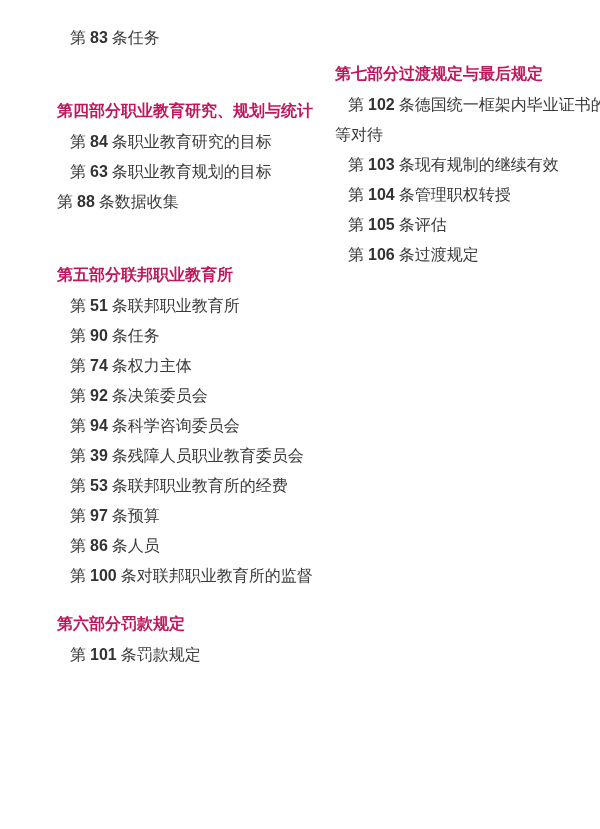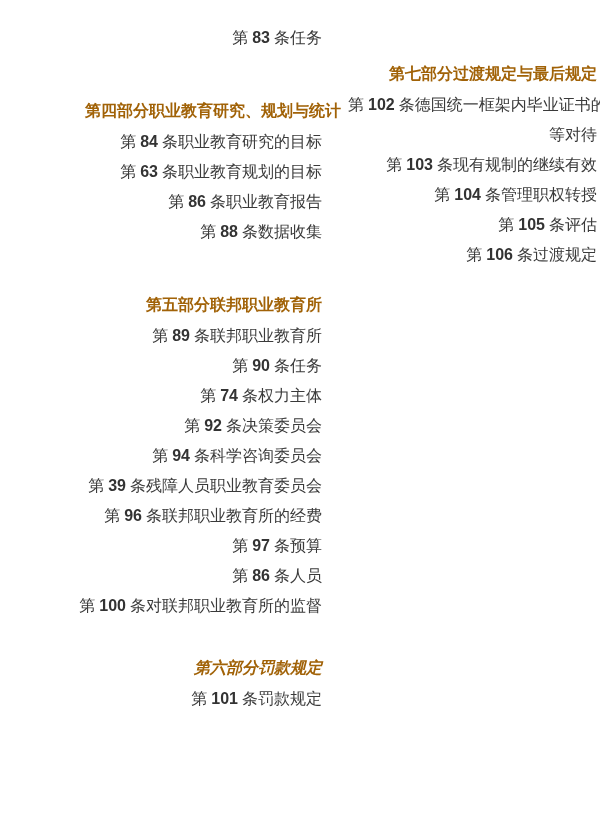--- a/index.html
+++ b/index.html
@@ -27,100 +27,96 @@
     width: 265px;
   }
   .col-right {
     left: 335px;
     top: 58px;
     width: 262px;
   }
   .block {
     margin: 0;
     padding: 0;
-    text-align: right;
   }
   .line {
     height: 30px;
     line-height: 30px;
     white-space: nowrap;
   }
   .line.indent {
     padding-left: 13px;
   }
   .heading .line {
     font-family: "Liberation Sans", "DejaVu Sans", sans-serif;
     font-weight: 700;
-    color: #a16207;
+    color: #be185d;
     height: 32px;
     line-height: 32px;
   }
   .entry .line strong {
     font-family: "Liberation Sans", "DejaVu Sans", sans-serif;
     font-weight: 700;
     color: #333333;
   }
 </style>
 </head>
 <body>
 
 <div class="page" style="background: rgb(255, 255, 255); color: rgb(58, 58, 58);">
   <div class="column col-left">
       <div class="block entry">
         <div class="line indent">第 <strong>83</strong> 条任务</div>
       </div>
-      <div class="block heading" style="margin-top: 42px; margin-left: 28px;">
+      <div class="block heading" style="margin-top: 42px;">
         <div class="line">第四部分职业教育研究、规划与统计</div>
       </div>
       <div class="block entry">
         <div class="line indent">第 <strong>84</strong> 条职业教育研究的目标</div>
       </div>
       <div class="block entry">
         <div class="line indent">第 <strong>63</strong> 条职业教育规划的目标</div>
       </div>
       <div class="block entry">
-        <div class="line indent">第 <strong>86</strong> 条职业教育报告</div>
-      </div>
-      <div class="block entry">
         <div class="line">第 <strong>88</strong> 条数据收集</div>
       </div>
       <div class="block heading" style="margin-top: 42px;">
         <div class="line">第五部分联邦职业教育所</div>
       </div>
       <div class="block entry">
-        <div class="line indent">第 <strong>89</strong> 条联邦职业教育所</div>
+        <div class="line indent">第 <strong>51</strong> 条联邦职业教育所</div>
       </div>
       <div class="block entry">
         <div class="line indent">第 <strong>90</strong> 条任务</div>
       </div>
       <div class="block entry">
         <div class="line indent">第 <strong>74</strong> 条权力主体</div>
       </div>
       <div class="block entry">
         <div class="line indent">第 <strong>92</strong> 条决策委员会</div>
       </div>
       <div class="block entry">
         <div class="line indent">第 <strong>94</strong> 条科学咨询委员会</div>
       </div>
       <div class="block entry">
         <div class="line indent">第 <strong>39</strong> 条残障人员职业教育委员会</div>
       </div>
       <div class="block entry">
-        <div class="line indent">第 <strong>96</strong> 条联邦职业教育所的经费</div>
+        <div class="line indent">第 <strong>53</strong> 条联邦职业教育所的经费</div>
       </div>
       <div class="block entry">
         <div class="line indent">第 <strong>97</strong> 条预算</div>
       </div>
       <div class="block entry">
         <div class="line indent">第 <strong>86</strong> 条人员</div>
       </div>
       <div class="block entry">
         <div class="line indent">第 <strong>100</strong> 条对联邦职业教育所的监督</div>
       </div>
-      <div class="block heading" style="margin-top: 31px; font-style: italic;">
+      <div class="block heading" style="margin-top: 17px;">
         <div class="line">第六部分罚款规定</div>
       </div>
       <div class="block entry">
         <div class="line indent">第 <strong>101</strong> 条罚款规定</div>
       </div>
     </div>
   <div class="column col-right">
       <div class="block heading">
         <div class="line">第七部分过渡规定与最后规定</div>
       </div>

